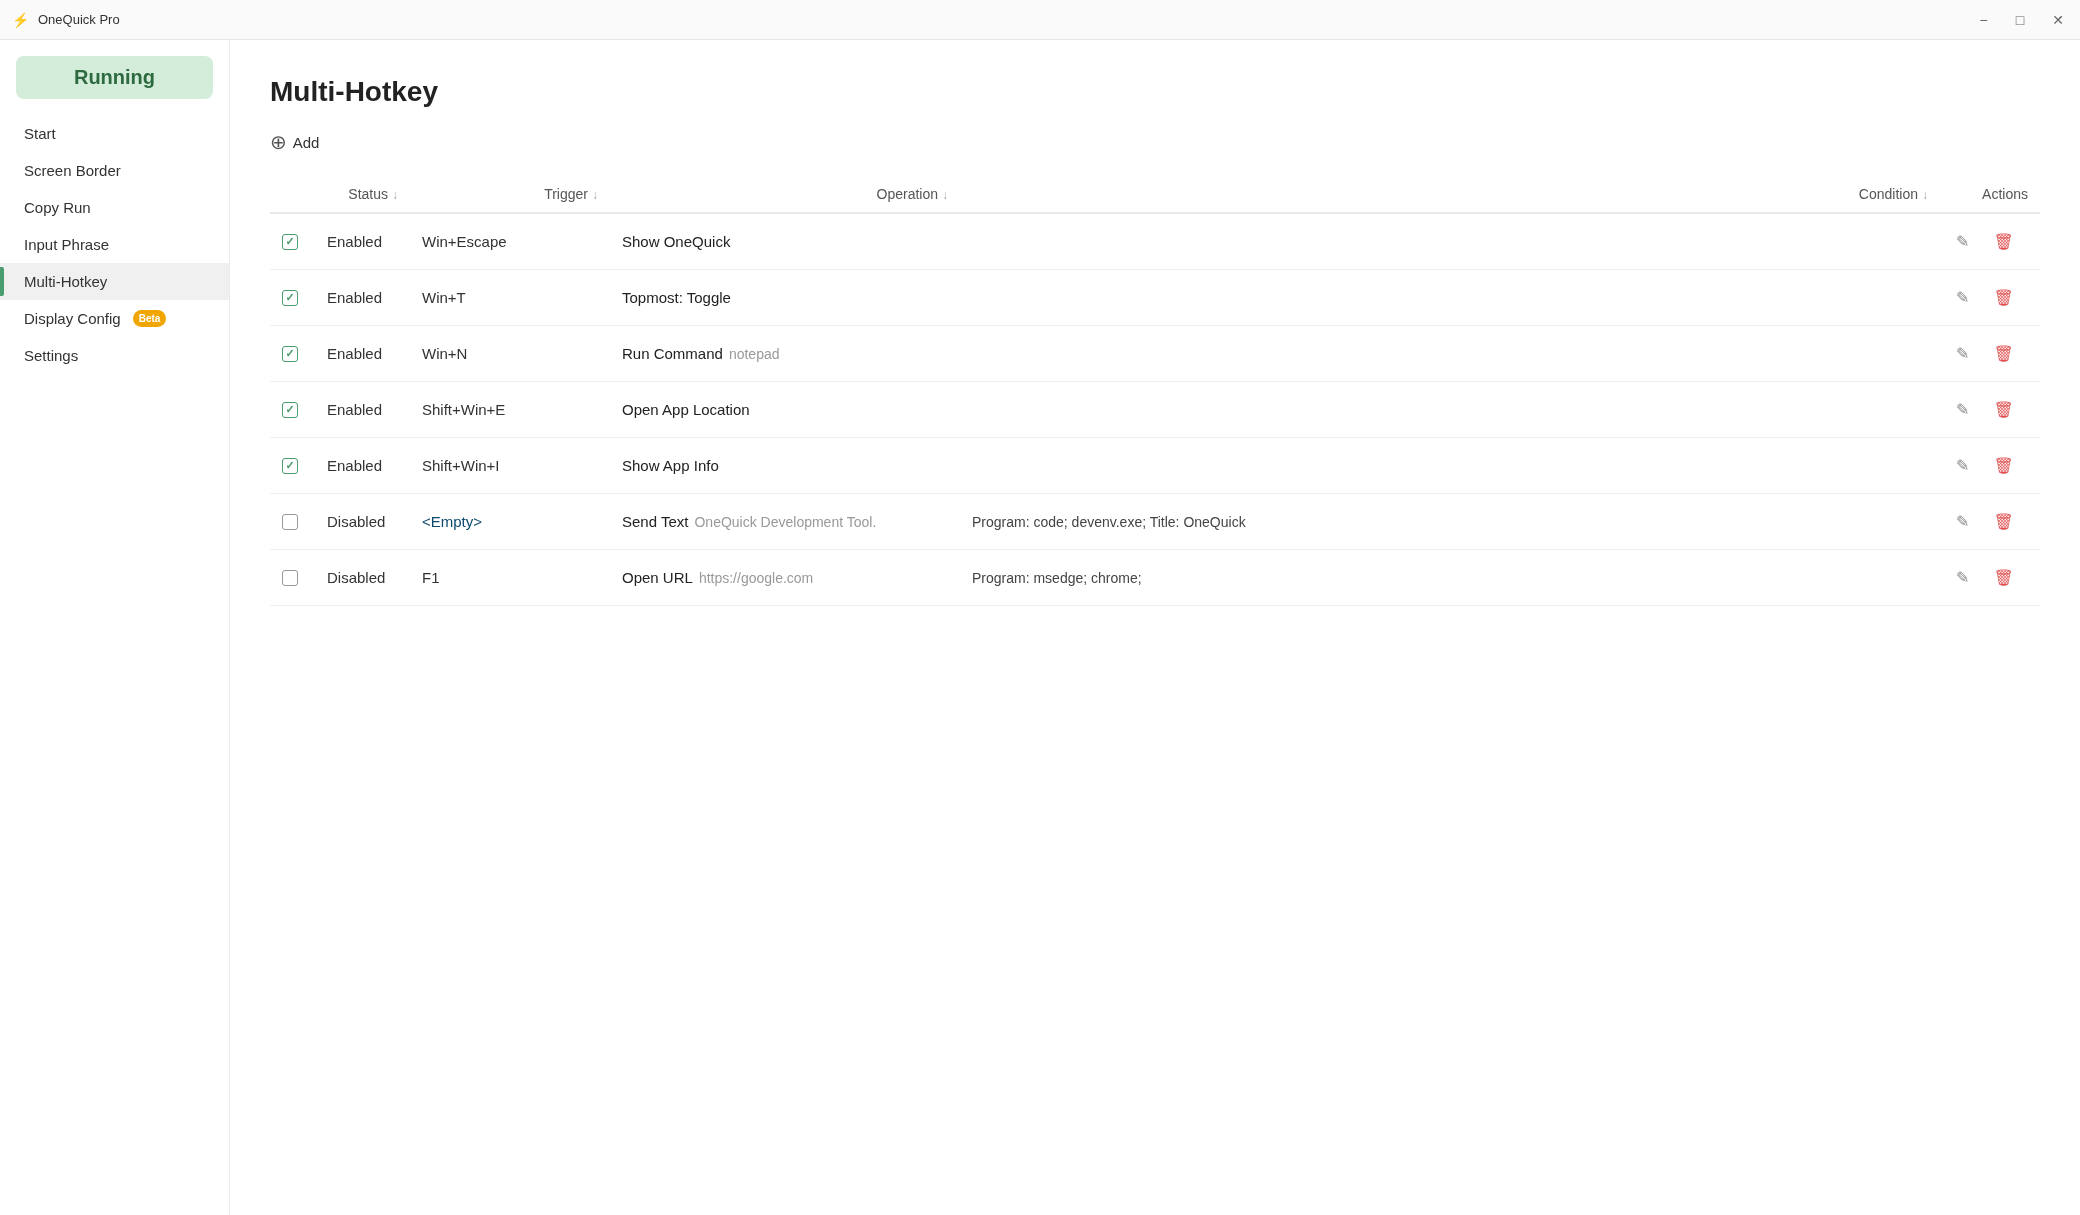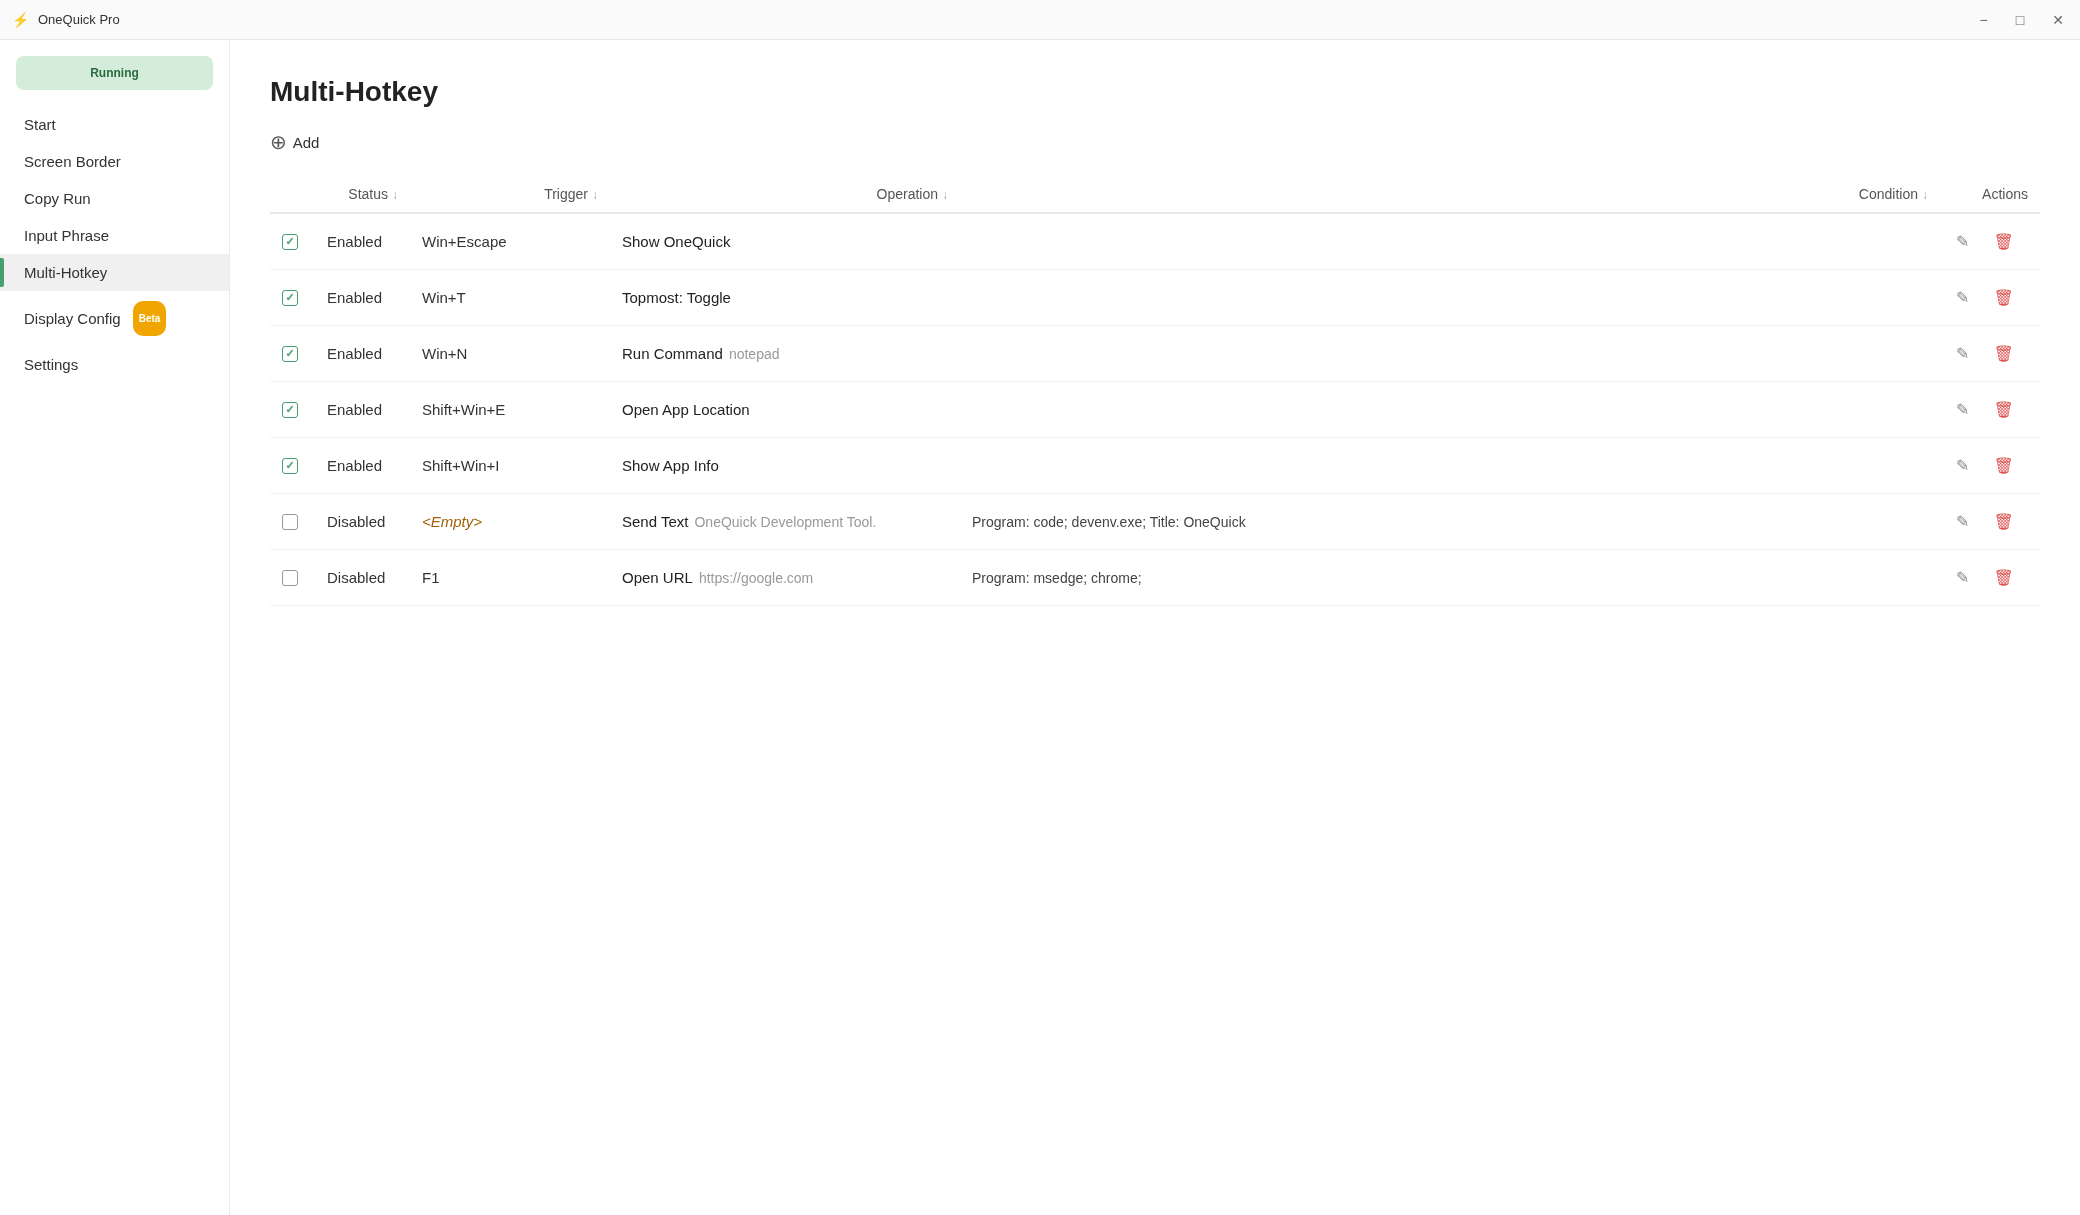--- a/index.html
+++ b/index.html
@@ -66,21 +66,21 @@
       flex-direction: column;
       gap: 4px;
     }
     .sidebar-running {
       margin: 0 16px 12px 16px;
       background: #d4edda;
       border-radius: 8px;
       padding: 10px 0;
       text-align: center;
       font-weight: 700;
-      font-size: 12px;
+      font-size: 20px;
       color: #2d6a3f;
     }
     .sidebar-item {
       padding: 10px 24px;
       font-size: 15px;
       color: #333;
       cursor: pointer;
       display: flex;
       align-items: center;
       gap: 8px;
@@ -99,21 +99,21 @@
       bottom: 4px;
       width: 4px;
       background: #4a9d6f;
       border-radius: 0 2px 2px 0;
     }
     .beta-badge {
       background: #f0a500;
       color: #fff;
       font-size: 10px;
       font-weight: 700;
-      padding: 12px 6px;
+      padding: 3px 6px;
       border-radius: 10px;
       margin-left: 4px;
     }
     .main-content {
       flex: 1;
       padding: 36px 40px;
       background: #fff;
       overflow-y: auto;
     }
     .page-title {
@@ -434,21 +434,21 @@
               </div>
             </td>
           </tr>
           <tr>
             <td>
               <div class="status-cell">
                 <div class="checkbox"></div>
                 <span class="status-label">Disabled</span>
               </div>
             </td>
-            <td class="trigger-cell"><span style="color: #a16207; font-style: italic;">&lt;Empty&gt;</span></td>
+            <td class="trigger-cell"><span style="color: #0c4a6e;">&lt;Empty&gt;</span></td>
             <td>
               <div class="operation-cell">
                 <span class="operation-label">Send Text</span>
                 <span class="operation-detail">OneQuick Development Tool.</span>
               </div>
             </td>
             <td class="condition-cell">Program: code; devenv.exe;  Title: OneQuick</td>
             <td>
               <div class="actions-cell">
                 <button class="action-btn">

